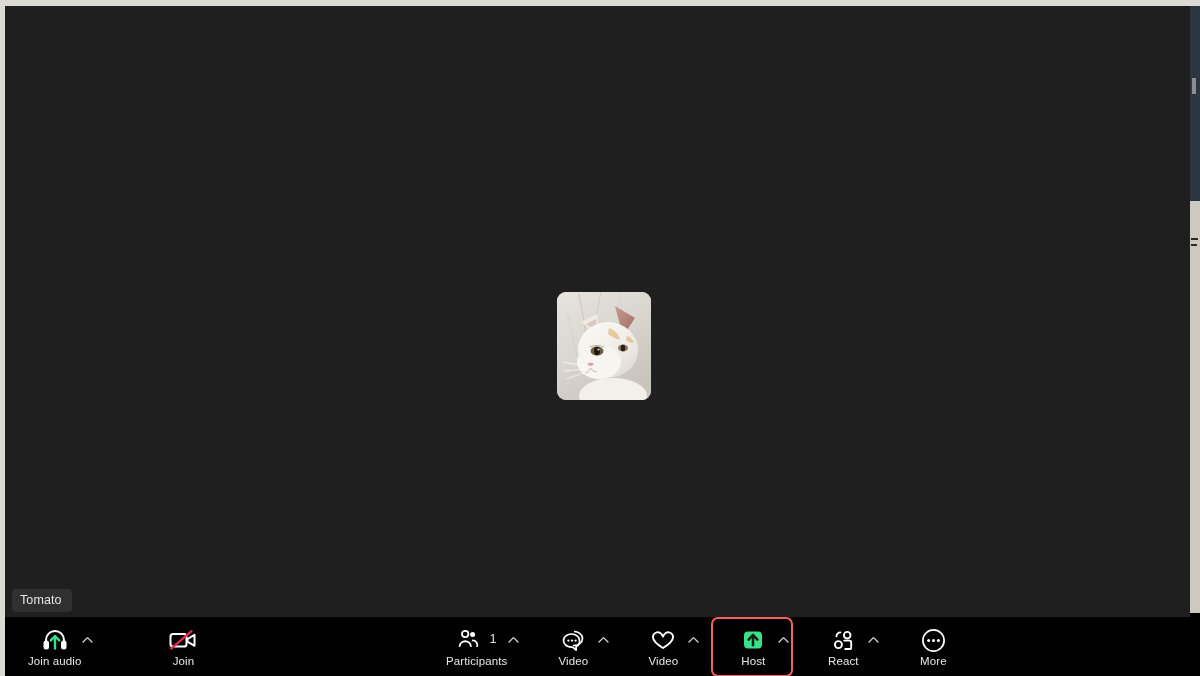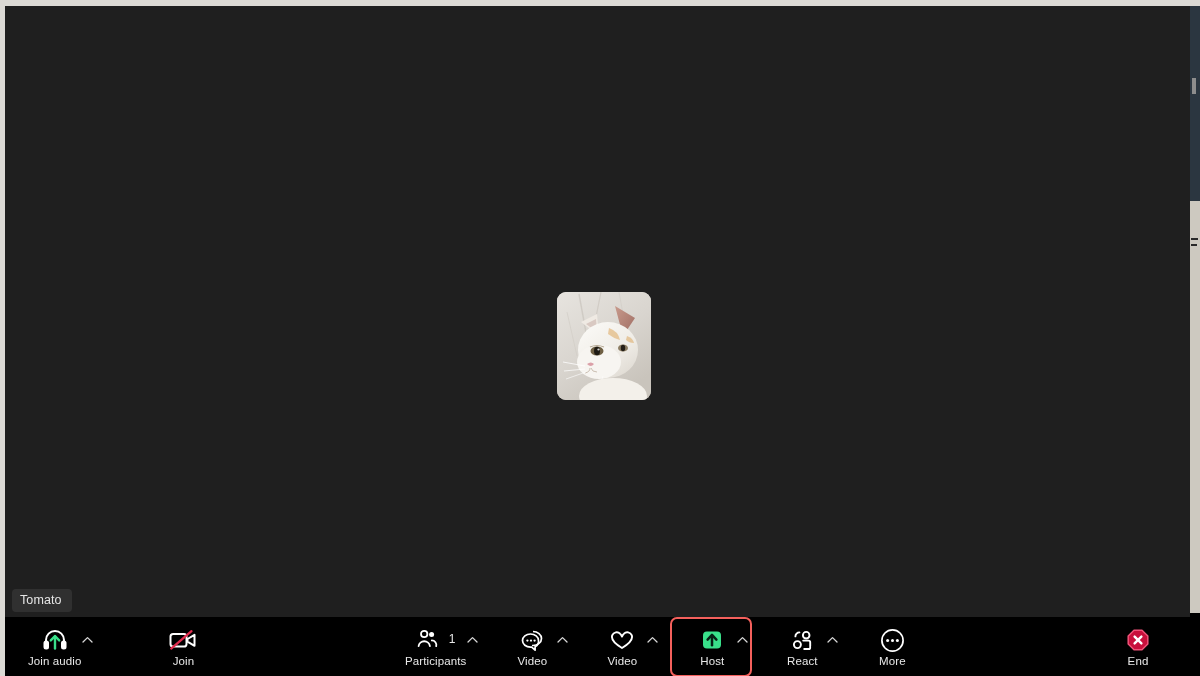--- a/index.html
+++ b/index.html
@@ -395,28 +395,15 @@
               <circle cx="7.6" cy="12.5" r="1.5" fill="#ffffff"></circle>
               <circle cx="12.5" cy="12.5" r="1.5" fill="#ffffff"></circle>
               <circle cx="17.4" cy="12.5" r="1.5" fill="#ffffff"></circle>
             </svg>
           </div>
           <div class="lbl">More</div>
         </div>
       </div>
     </div>
 
-    <div class="tb-right">
-      <div class="grp">
-        <div class="ctrl">
-          <div class="glyph">
-            <svg width="24" height="24" viewBox="0 0 24 24">
-              <path d="M8 2.2 h8 L21.8 8 v8 L16 21.8 H8 L2.2 16 V8 Z" fill="#c8103c" stroke="#ef5378" stroke-width="1.5" stroke-linejoin="round"></path>
-              <path d="M8.6 8.6 L15.4 15.4 M15.4 8.6 L8.6 15.4" stroke="#ffffff" stroke-width="2.4" stroke-linecap="round"></path>
-            </svg>
-          </div>
-          <div class="lbl">End</div>
-        </div>
-      </div>
-    </div>
 
   </div>
 </div>
 
 </body></html>

